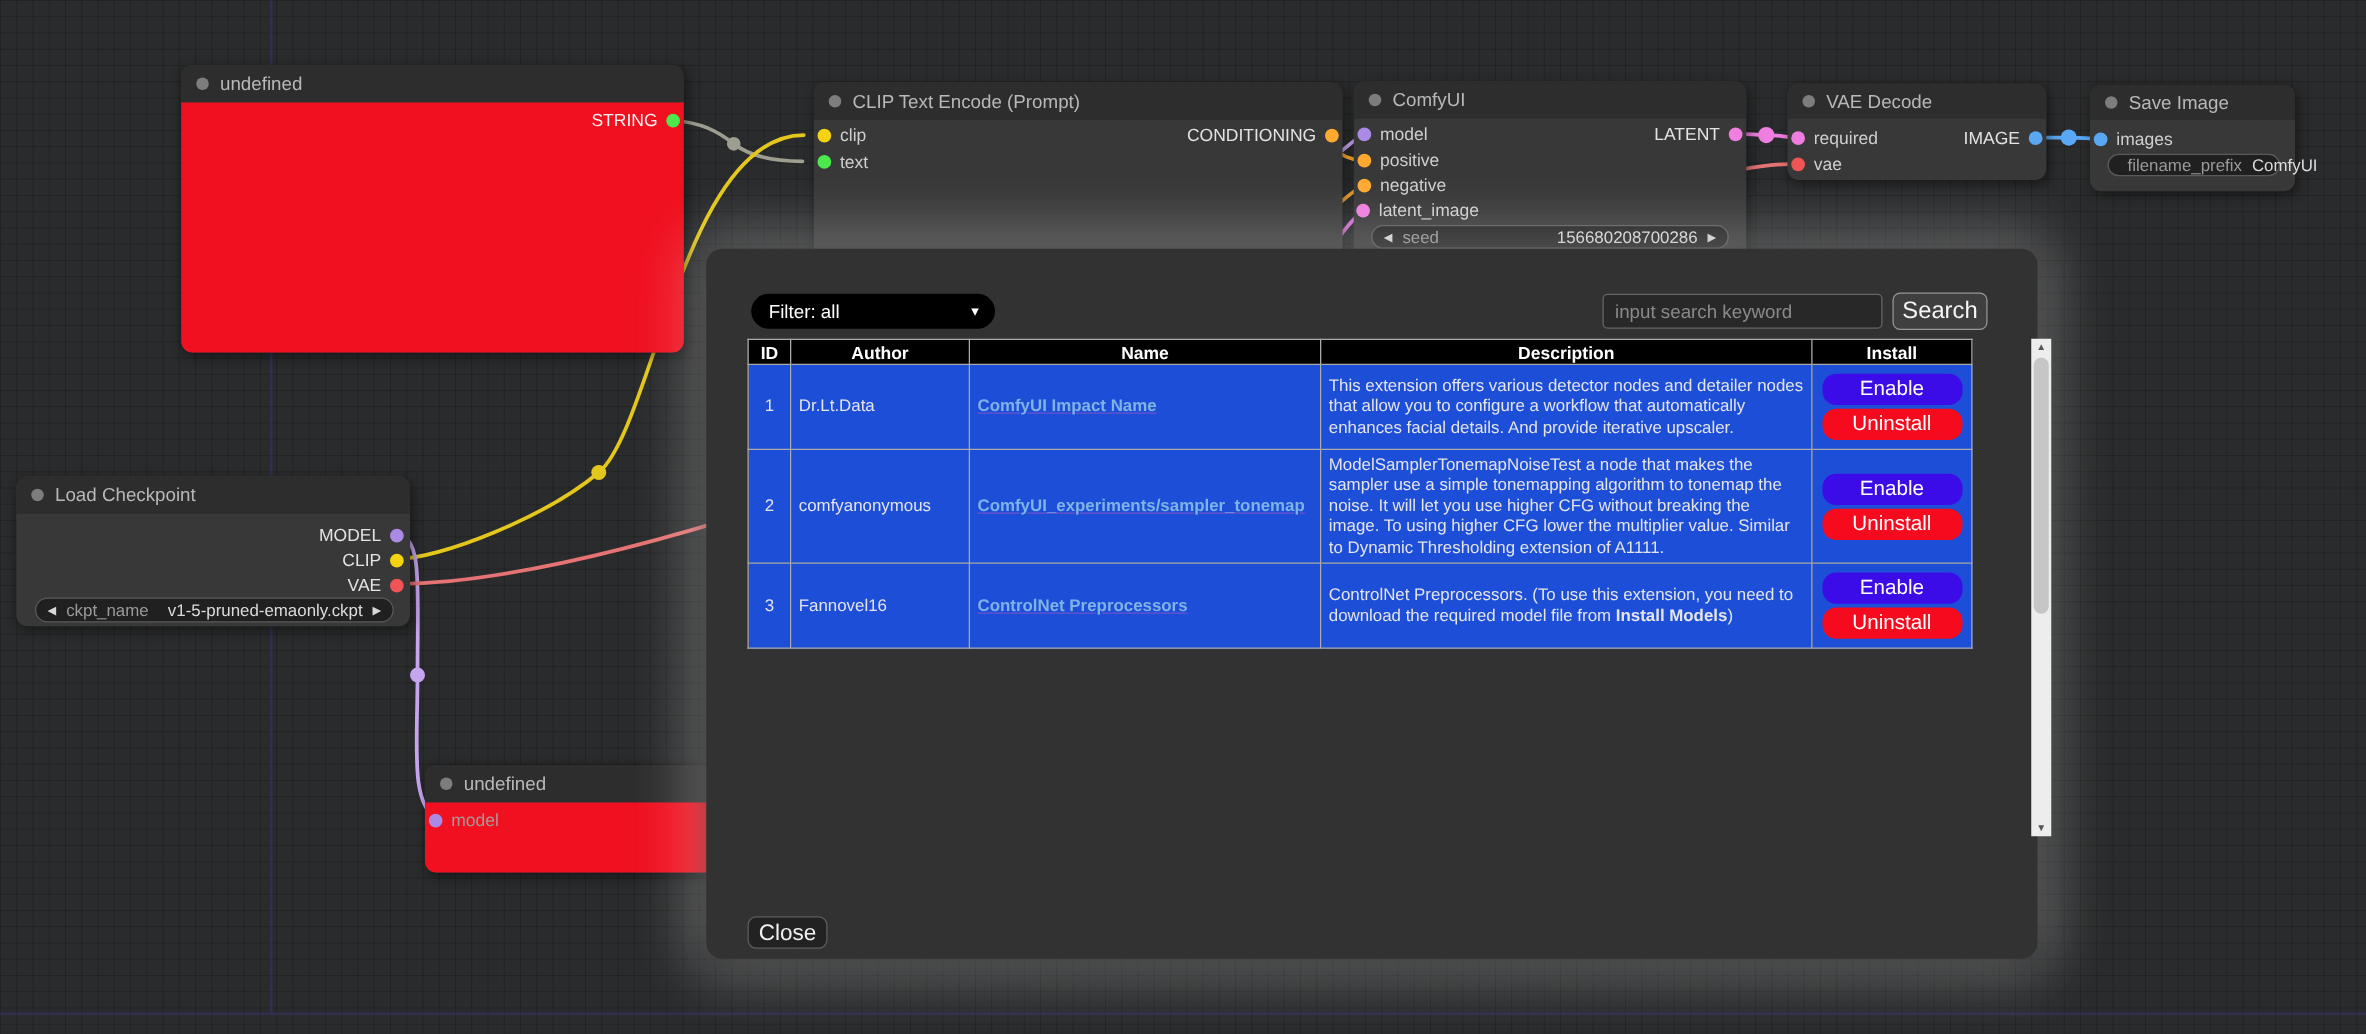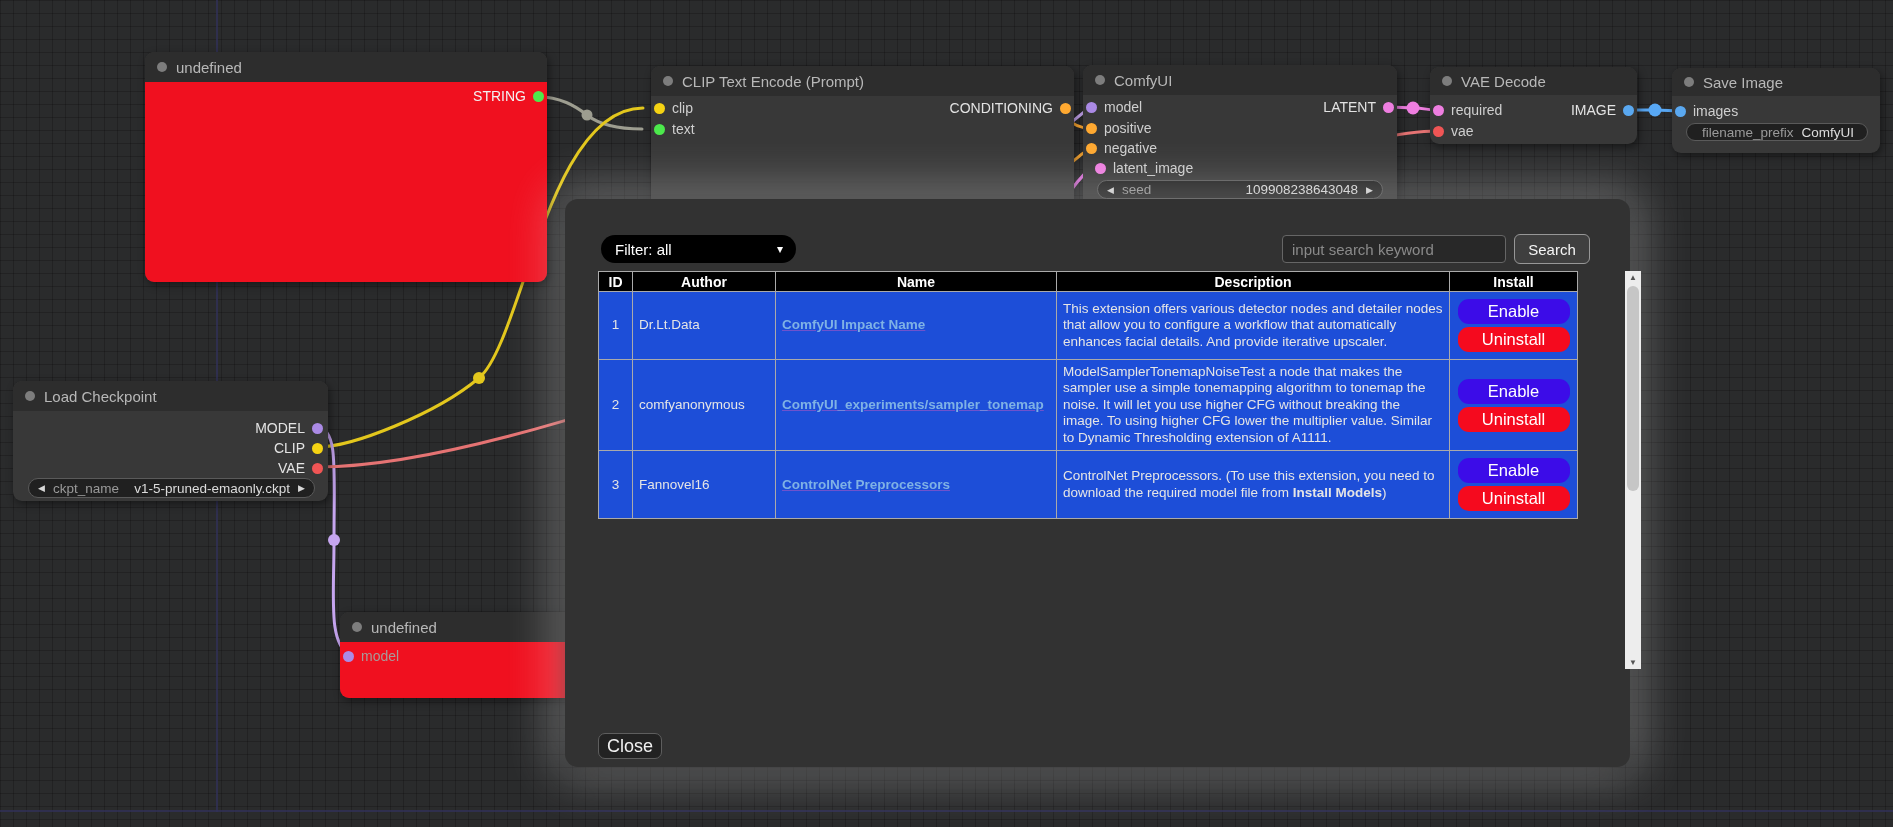--- a/index.html
+++ b/index.html
@@ -45,21 +45,21 @@
   .warrow{color:#d8d8d8;font-size:9px;flex:none;}
   .onred{color:#a89a9a;}
 
   .dialog{position:absolute;left:565px;top:199px;width:1065px;height:568px;background:#323232;border-radius:13px;z-index:10;
     box-shadow:0 0 46px 14px rgba(240,240,240,0.30), 0 4px 18px rgba(0,0,0,0.5);}
   .filter-wrap{position:absolute;left:36px;top:36px;width:195px;height:28px;}
   select.filter{width:100%;height:100%;appearance:none;-webkit-appearance:none;background:#000;color:#fff;border:none;border-radius:14px;padding:0 14px;font-size:15px;font-family:inherit;}
   .filter-chevron{position:absolute;right:13px;top:7px;color:#fff;font-size:12px;pointer-events:none;}
   input.search{position:absolute;left:717px;top:36px;width:224px;height:28px;background:#282828;border:1px solid #666;border-radius:4px;color:#f97316;padding:0 9px;font-size:15px;font-family:inherit;}
   input.search::placeholder{color:#8a8a8a;}
-  .search-btn{position:absolute;left:949px;top:35px;width:76px;height:30px;background:#3f3f3f;border:1px solid #979797;border-radius:6px;color:#f5f5f5;font-size:15px;font-family:inherit;}
+  .search-btn{position:absolute;left:949px;top:35px;width:76px;height:30px;background:#3f3f3f;border:1px solid #979797;border-radius:6px;color:#f5f5f5;font-size:19px;font-family:inherit;}
   .grid-area{position:absolute;left:33px;top:72px;width:1010px;height:398px;}
   table.ext{border-collapse:collapse;width:979px;table-layout:fixed;}
   table.ext th{background:#000;color:#fff;font-size:14px;font-weight:bold;height:20px;border:1px solid #aaa;}
   table.ext td{background:#1d4ed8;color:#e5e5e5;font-size:13.5px;line-height:1.22;border:1px solid #aaa;padding:4px 6px;vertical-align:middle;}
   td.cid{text-align:center;}
   td.cname a{color:#7fb2e5;font-weight:bold;text-decoration:underline;text-decoration-color:#6f52cc;cursor:pointer;}
   td.cinstall{text-align:center;padding:3px 0;}
   .btn{display:block;width:112px;height:25px;margin:3px auto;border:none;border-radius:11px;color:#fff;font-size:16.5px;font-family:inherit;line-height:23px;}
   .btn.enable{background:#3c0ce8;}
   .btn.uninstall{background:#f50a1e;}
@@ -141,32 +141,32 @@
         <span>model</span>
     </div>
     <div class="port" style="left:3px;top:27px;">
       <span class="pdot c-orange"></span>
         <span>positive</span>
     </div>
     <div class="port" style="left:3px;top:47px;">
       <span class="pdot c-orange"></span>
         <span>negative</span>
     </div>
-    <div class="port" style="left:12px;top:67px;">
+    <div class="port" style="left:2px;top:67px;">
       <span class="pdot c-latent"></span>
         <span>latent_image</span>
     </div>
     <div class="port out" style="right:3px;top:6px;">
       <span class="pdot c-latent"></span>
         <span>LATENT</span>
     </div>
     <div class="widget" style="left:14px;right:14px;top:85px;">
       <span class="warrow">◀</span>
       <span class="wname">seed</span>
-      <span class="wval">109908238643048</span>
+      <span class="wval">156680208700286</span>
       <span class="warrow">▶</span>
     </div>
   </div>
 </div>
 
 <div class="node" style="left:1430px;top:67px;width:207px;height:77px;">
   <div class="titlebar" style="height:28px;">
     <span class="cdot"></span>
     <span>VAE Decode</span>
   </div>
@@ -179,21 +179,21 @@
       <span class="pdot c-vae"></span>
         <span>vae</span>
     </div>
     <div class="port out" style="right:3px;top:9px;">
       <span class="pdot c-image"></span>
         <span>IMAGE</span>
     </div>
   </div>
 </div>
 
-<div class="node" style="left:1672px;top:68px;width:208px;height:85px;">
+<div class="node" style="left:1672px;top:68px;width:164px;height:85px;">
   <div class="titlebar" style="height:28px;">
     <span class="cdot"></span>
     <span>Save Image</span>
   </div>
   <div class="body" style="top:28px;">
     <div class="port" style="left:3px;top:9px;">
       <span class="pdot c-image"></span>
         <span>images</span>
     </div>
     <div class="widget" style="left:14px;right:12px;top:27px;height:18px;">

